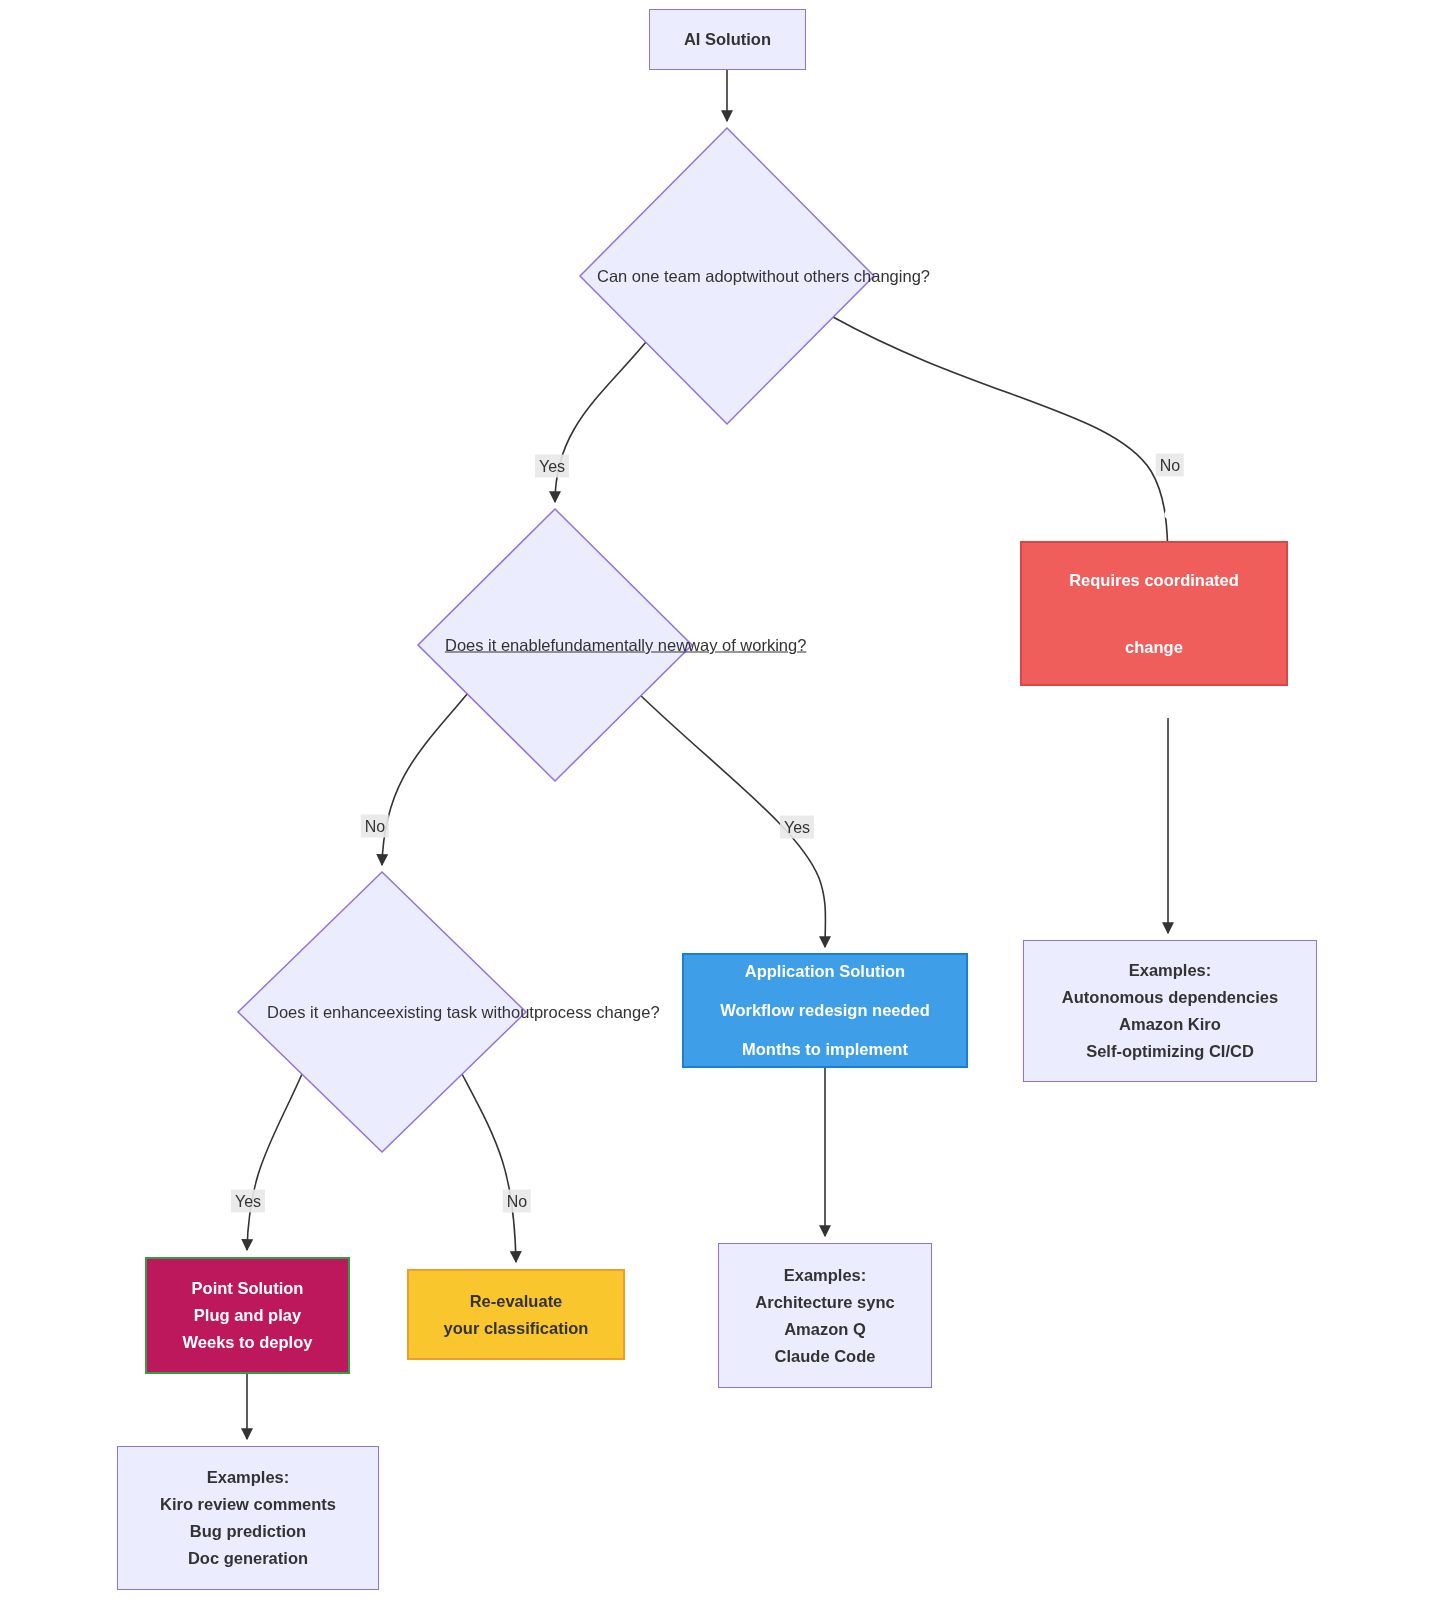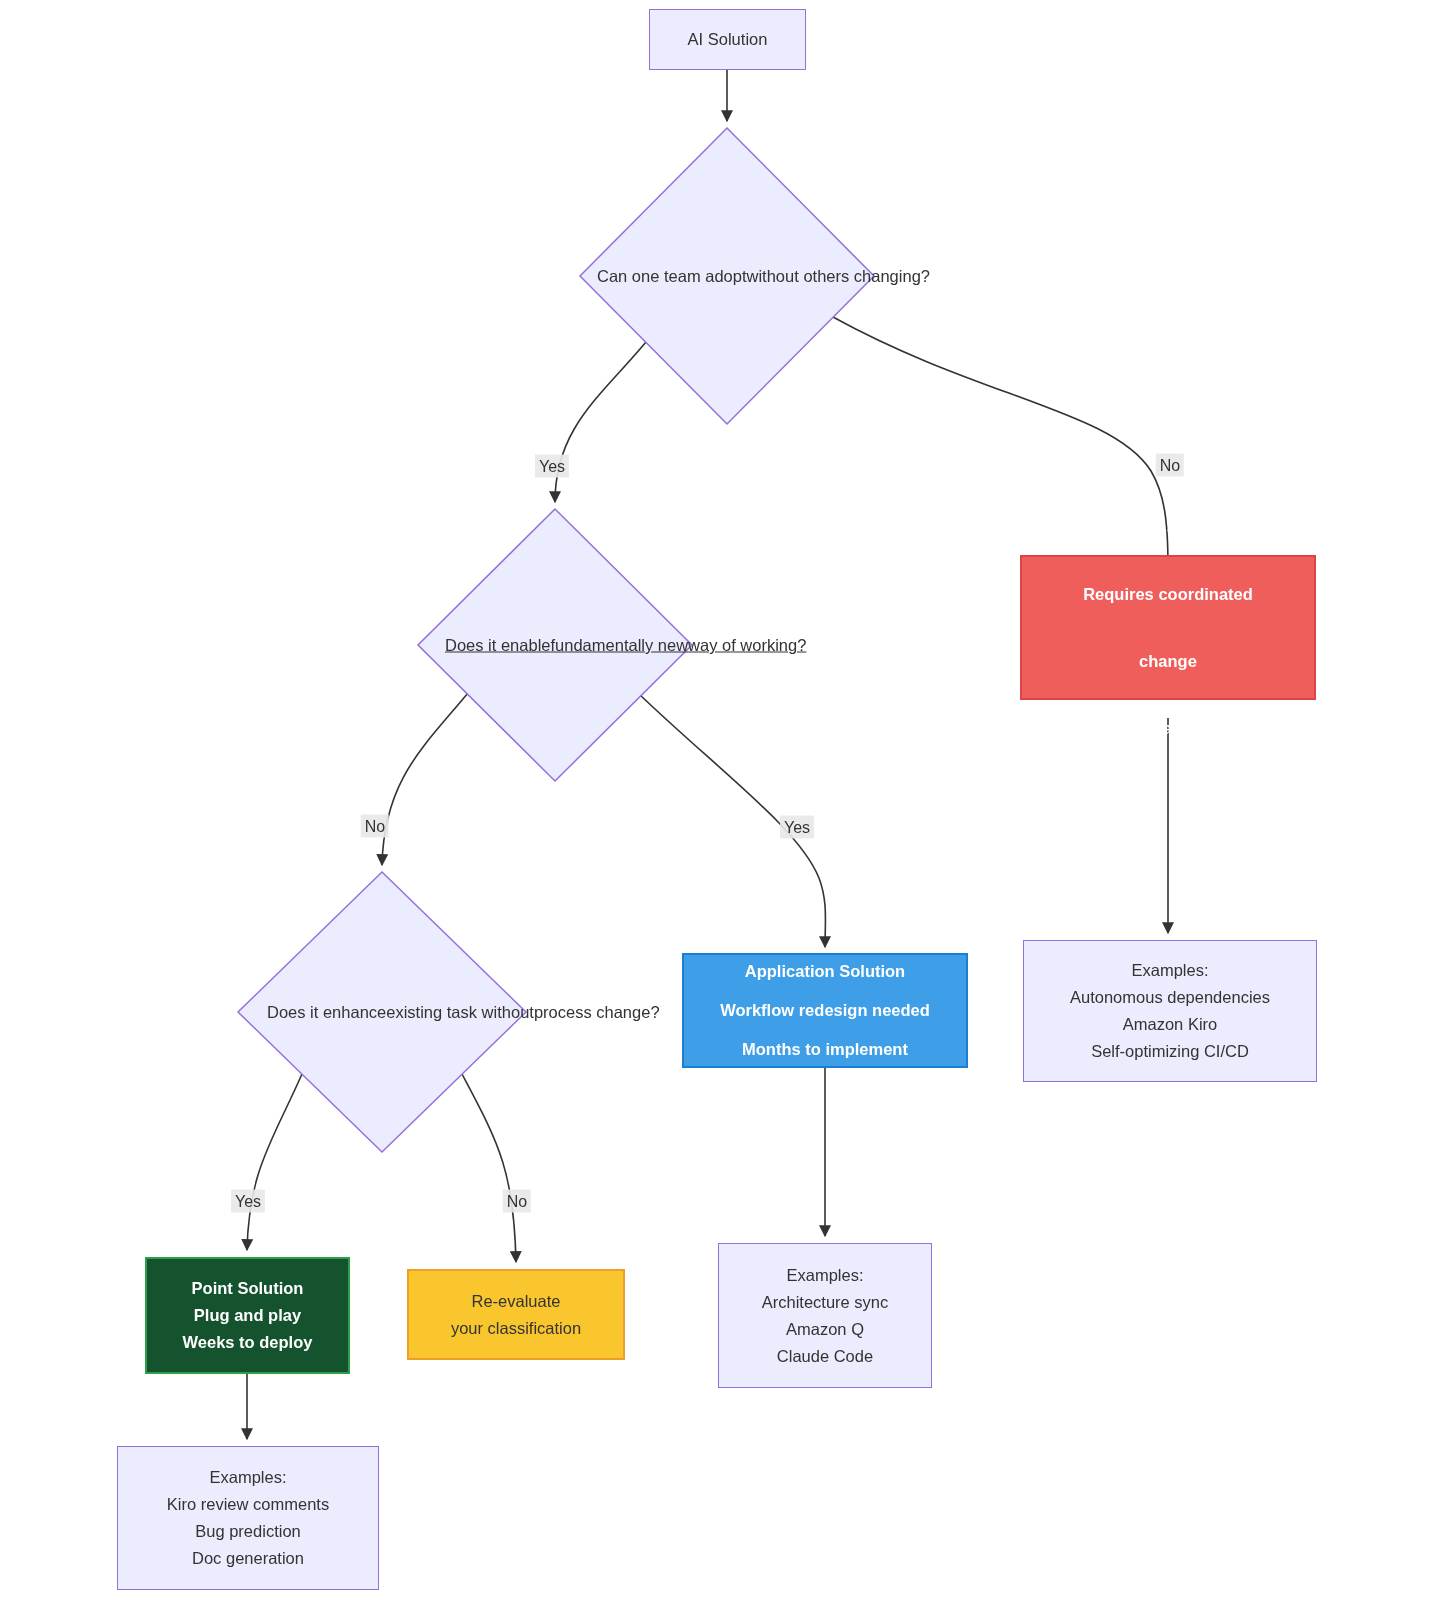--- a/index.html
+++ b/index.html
@@ -35,41 +35,42 @@
     position: absolute;
     box-sizing: border-box;
     display: flex;
     flex-direction: column;
     align-items: center;
     justify-content: center;
     text-align: center;
     font-size: 16.5px;
     line-height: 27px;
     color: #333333;
+    font-weight: bold;
   }
   .node .tline { white-space: nowrap; }
   .rect-lav {
     background: #ECECFF;
     border: 1.5px solid #9370DB;
   }
   .rect-system {
     background: #F05E5C;
     border: 2px solid #DB4545;
     color: #ffffff;
     font-weight: bold;
   }
   .rect-application {
     background: #3E9EE8;
     border: 2px solid #1B7ED0;
     color: #ffffff;
     font-weight: bold;
     gap: 12px;
   }
   .rect-point {
-    background: #14532d;
+    background: #be185d;
     border: 2px solid #2F9E46;
     color: #ffffff;
     font-weight: bold;
   }
   .rect-reevaluate {
     background: #FAC62D;
     border: 2px solid #EF9F27;
     color: #333333;
   }
   .dtext {
@@ -136,21 +137,21 @@
       <div class="tline">Does it enable</div>
       <div class="tline">fundamentally new</div>
       <div class="tline">way of working?</div>
     </div>
   <div class="dtext" style="left:382px; top:1012px; width:230px;">
       <div class="tline">Does it enhance</div>
       <div class="tline">existing task without</div>
       <div class="tline">process change?</div>
     </div>
 
-  <div class="node rect-system" style="left:1020px; top:555px; width:296px; height:145px;gap:40px;">
+  <div class="node rect-system" style="left:1020px; top:541px; width:268px; height:145px;gap:40px;">
       <div class="tline">System Solution</div>
       <div class="tline">Requires coordinated</div>
       <div class="tline">change</div>
       <div class="tline">Multi-year transformation</div>
     </div>
   <div class="node rect-application" style="left:682px; top:953px; width:286px; height:115px;">
       <div class="tline">Application Solution</div>
       <div class="tline">Workflow redesign needed</div>
       <div class="tline">Months to implement</div>
     </div>

